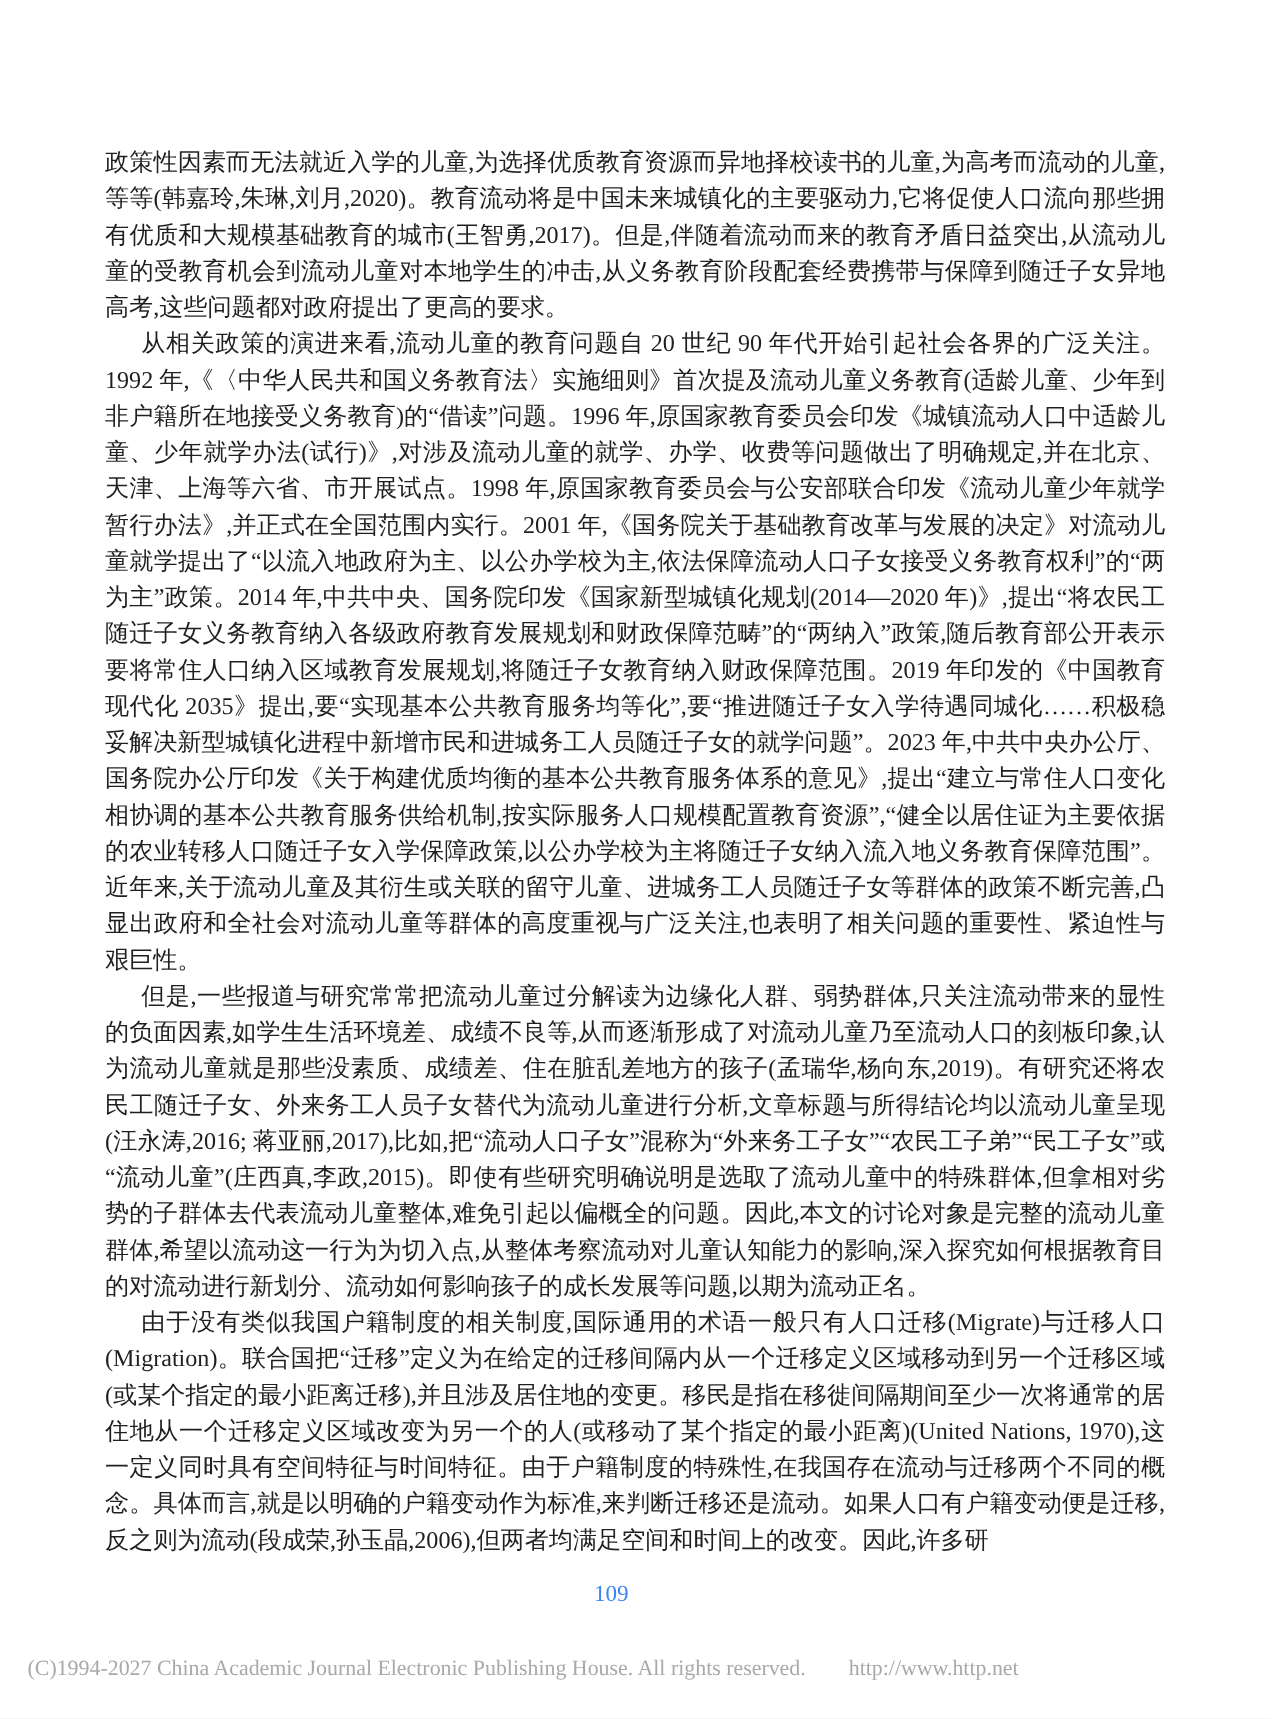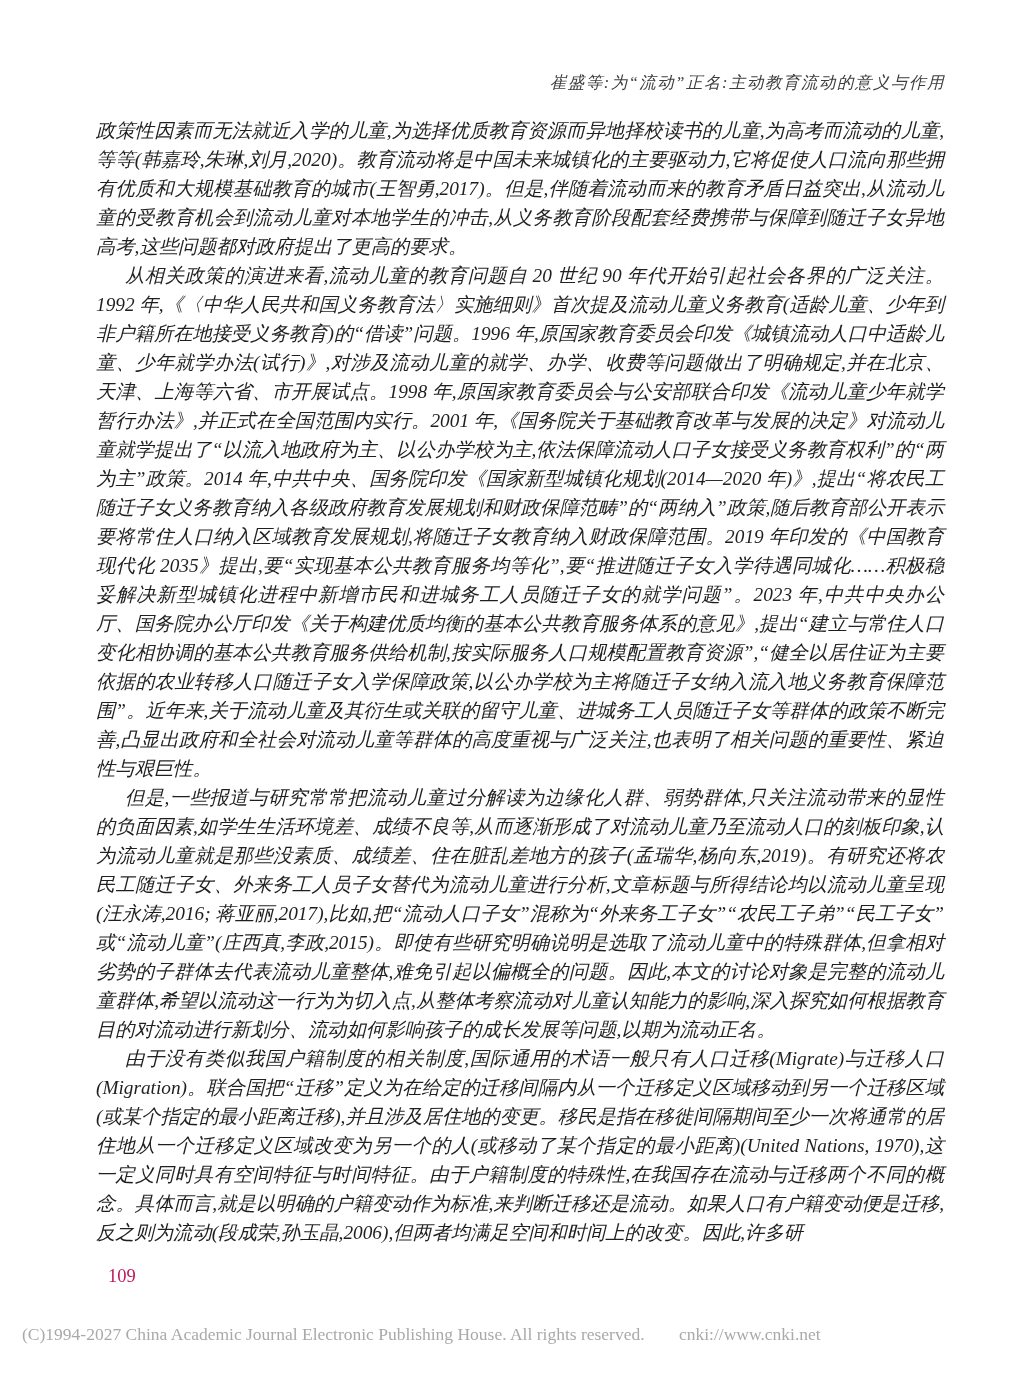--- a/index.html
+++ b/index.html
@@ -26,27 +26,26 @@
     font-family: "Liberation Serif", "DejaVu Serif", serif;
     font-style: italic;
     font-size: 16.5px;
     letter-spacing: 1.5px;
     color: #3d3d3d;
     white-space: nowrap;
   }
   .content {
     position: absolute;
     top: 116px;
-    left: 96px;
+    left: 84px;
     width: 848px;
     font-size: 19.3px;
     line-height: 29px;
     text-align: justify;
     text-justify: inter-ideograph;
-    font-style: italic;
   }
   .content p {
     margin: 0;
     padding: 0;
   }
   .para { text-indent: 1.5em; }
   .para.no-indent { text-indent: 0; }
   .section-heading {
     margin: 14px 0 10px 0;
     text-align: center;
@@ -60,58 +59,57 @@
     margin: 4px 0 6px 0;
     text-indent: 1.5em;
     font-family: "Liberation Sans", "DejaVu Sans", sans-serif;
     font-weight: bold;
     font-size: 19px;
     color: #141414;
   }
   .page-number {
     position: absolute;
     top: 1266px;
-    left: 108px;
+    left: 84px;
     width: 810px;
-    text-align: left;
+    text-align: center;
     font-size: 18.5px;
-    color: #be185d;
+    color: #3b82f6;
   }
   .footer {
     position: absolute;
     top: 1324px;
     left: 22px;
     width: 990px;
     font-size: 17.5px;
     color: #a9a9a9;
     white-space: nowrap;
   }
   .footer-url { margin-left: 30px; }
 </style>
 </head>
 <body>
 
 <div class="page">
 
-  <div class="running-header">崔盛等:为“流动”正名:主动教育流动的意义与作用</div>
 
   <div class="content">
 
     <p class="para no-indent">政策性因素而无法就近入学的儿童,为选择优质教育资源而异地择校读书的儿童,为高考而流动的儿童,等等(韩嘉玲,朱琳,刘月,2020)。教育流动将是中国未来城镇化的主要驱动力,它将促使人口流向那些拥有优质和大规模基础教育的城市(王智勇,2017)。但是,伴随着流动而来的教育矛盾日益突出,从流动儿童的受教育机会到流动儿童对本地学生的冲击,从义务教育阶段配套经费携带与保障到随迁子女异地高考,这些问题都对政府提出了更高的要求。</p>
 
     <p class="para">从相关政策的演进来看,流动儿童的教育问题自 20 世纪 90 年代开始引起社会各界的广泛关注。1992 年,《〈中华人民共和国义务教育法〉实施细则》首次提及流动儿童义务教育(适龄儿童、少年到非户籍所在地接受义务教育)的“借读”问题。1996 年,原国家教育委员会印发《城镇流动人口中适龄儿童、少年就学办法(试行)》,对涉及流动儿童的就学、办学、收费等问题做出了明确规定,并在北京、天津、上海等六省、市开展试点。1998 年,原国家教育委员会与公安部联合印发《流动儿童少年就学暂行办法》,并正式在全国范围内实行。2001 年,《国务院关于基础教育改革与发展的决定》对流动儿童就学提出了“以流入地政府为主、以公办学校为主,依法保障流动人口子女接受义务教育权利”的“两为主”政策。2014 年,中共中央、国务院印发《国家新型城镇化规划(2014—2020 年)》,提出“将农民工随迁子女义务教育纳入各级政府教育发展规划和财政保障范畴”的“两纳入”政策,随后教育部公开表示要将常住人口纳入区域教育发展规划,将随迁子女教育纳入财政保障范围。2019 年印发的《中国教育现代化 2035》提出,要“实现基本公共教育服务均等化”,要“推进随迁子女入学待遇同城化……积极稳妥解决新型城镇化进程中新增市民和进城务工人员随迁子女的就学问题”。2023 年,中共中央办公厅、国务院办公厅印发《关于构建优质均衡的基本公共教育服务体系的意见》,提出“建立与常住人口变化相协调的基本公共教育服务供给机制,按实际服务人口规模配置教育资源”,“健全以居住证为主要依据的农业转移人口随迁子女入学保障政策,以公办学校为主将随迁子女纳入流入地义务教育保障范围”。近年来,关于流动儿童及其衍生或关联的留守儿童、进城务工人员随迁子女等群体的政策不断完善,凸显出政府和全社会对流动儿童等群体的高度重视与广泛关注,也表明了相关问题的重要性、紧迫性与艰巨性。</p>
 
     <p class="para">但是,一些报道与研究常常把流动儿童过分解读为边缘化人群、弱势群体,只关注流动带来的显性的负面因素,如学生生活环境差、成绩不良等,从而逐渐形成了对流动儿童乃至流动人口的刻板印象,认为流动儿童就是那些没素质、成绩差、住在脏乱差地方的孩子(孟瑞华,杨向东,2019)。有研究还将农民工随迁子女、外来务工人员子女替代为流动儿童进行分析,文章标题与所得结论均以流动儿童呈现(汪永涛,2016; 蒋亚丽,2017),比如,把“流动人口子女”混称为“外来务工子女”“农民工子弟”“民工子女”或“流动儿童”(庄西真,李政,2015)。即使有些研究明确说明是选取了流动儿童中的特殊群体,但拿相对劣势的子群体去代表流动儿童整体,难免引起以偏概全的问题。因此,本文的讨论对象是完整的流动儿童群体,希望以流动这一行为为切入点,从整体考察流动对儿童认知能力的影响,深入探究如何根据教育目的对流动进行新划分、流动如何影响孩子的成长发展等问题,以期为流动正名。</p>
 
 
 
     <p class="para">由于没有类似我国户籍制度的相关制度,国际通用的术语一般只有人口迁移(Migrate)与迁移人口(Migration)。联合国把“迁移”定义为在给定的迁移间隔内从一个迁移定义区域移动到另一个迁移区域(或某个指定的最小距离迁移),并且涉及居住地的变更。移民是指在移徙间隔期间至少一次将通常的居住地从一个迁移定义区域改变为另一个的人(或移动了某个指定的最小距离)(United Nations, 1970),这一定义同时具有空间特征与时间特征。由于户籍制度的特殊性,在我国存在流动与迁移两个不同的概念。具体而言,就是以明确的户籍变动作为标准,来判断迁移还是流动。如果人口有户籍变动便是迁移,反之则为流动(段成荣,孙玉晶,2006),但两者均满足空间和时间上的改变。因此,许多研</p>
 
   </div>
 
   <div class="page-number">109</div>
 
   <div class="footer">
     <span>(C)1994-2027 China Academic Journal Electronic Publishing House. All rights reserved.</span>
-    <span class="footer-url">cnki://www.cnki.net</span>
+    <span class="footer-url">http://www.http.net</span>
   </div>
 
 </div>
 
 </body></html>

